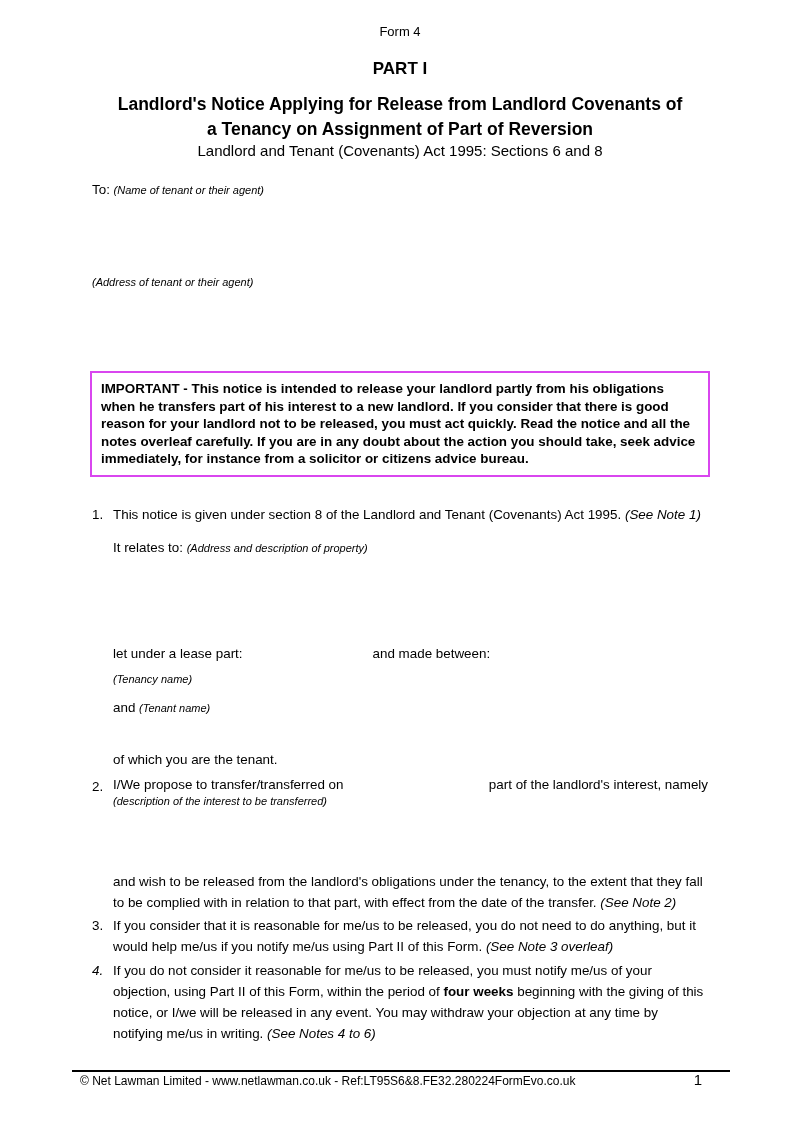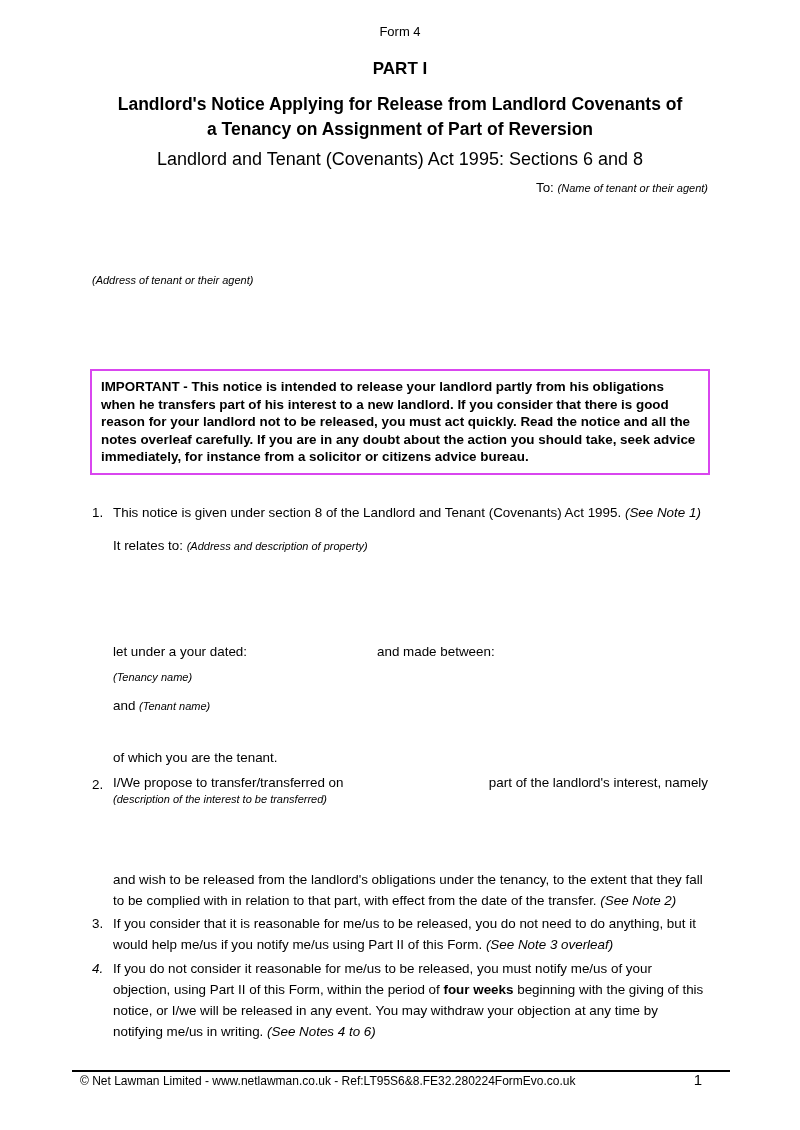--- a/index.html
+++ b/index.html
@@ -12,27 +12,27 @@
     color: #000000;
     font-family: "Liberation Sans", sans-serif;
     font-size: 13.4px;
     line-height: 21px;
     overflow: hidden;
   }
   .c { text-align: center; }
   #form-number { padding-top: 24px; font-size: 13px; line-height: 16px; }
   #part        { margin-top: 19px; font-size: 17px; font-weight: bold; line-height: 20px; }
   #doc-title   { margin-top: 13px; font-size: 17.5px; font-weight: bold; line-height: 25px; }
-  #subtitle    { margin-top: 8px; font-size: 18px; line-height: 18px; }
+  #subtitle    { margin-top: 0; font-size: 15px; line-height: 18px; }
 
   .content { margin: 0 92px; }
   .hint { font-style: italic; font-size: 11px; line-height: 14px; }
   .note { font-style: italic; }
 
-  #to-line { margin-top: 9px; text-align: right; }
+  #to-line { margin-top: 19px; }
   .blank-field { display: block; }
   #tenant-name-field    { height: 75px; }
   #tenant-address-field { height: 82px; }
   #property-field       { height: 85px; }
   #tenant-name2-field   { height: 31px; }
   #description-field    { height: 63px; }
 
   #important-box {
     margin: 0 90px;
     border: 2px solid #d946ef;
@@ -107,21 +107,21 @@
       <div>
         <span>This notice is given under section 8 of the Landlord and Tenant (Covenants) Act 1995.</span>
         <span class="note">(See Note 1)</span>
       </div>
       <div id="relates-line">
         <span>It relates to:</span>
         <span class="hint">(Address and description of property)</span>
       </div>
       <span id="property-field" class="blank-field"></span>
       <div class="row">
-        <span>let under a your dated:</span>
+        <span>let under a lease part:</span>
         <span id="lease-date-field" class="gap-field"></span>
         <span>and made between:</span>
         <span class="gap-field grow"></span>
       </div>
       <div id="landlord-hint" class="hint">(Tenancy name)</div>
       <div id="and-tenant-line">
         <span>and</span>
         <span class="hint">(Tenant name)</span>
       </div>
       <span id="tenant-name2-field" class="blank-field"></span>

